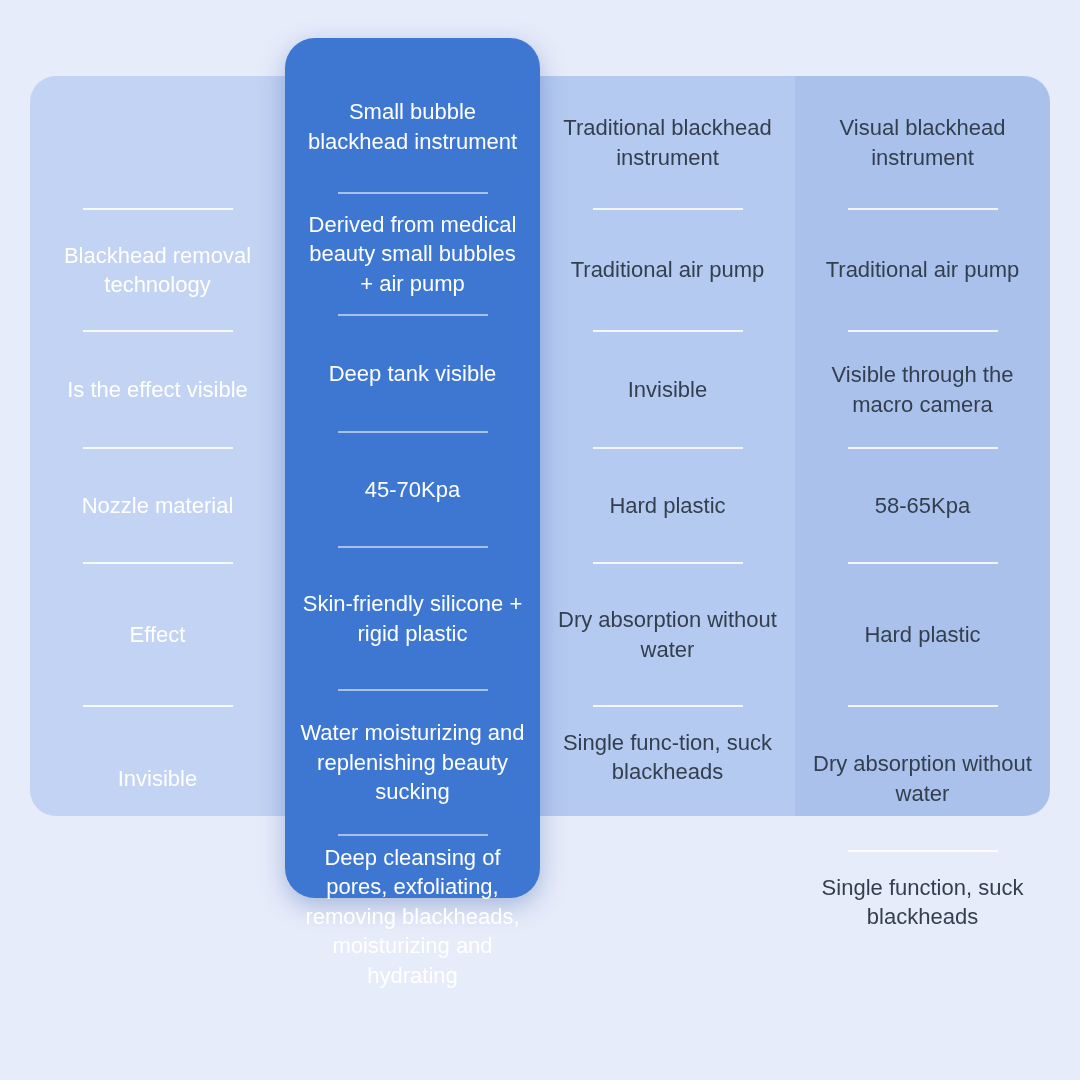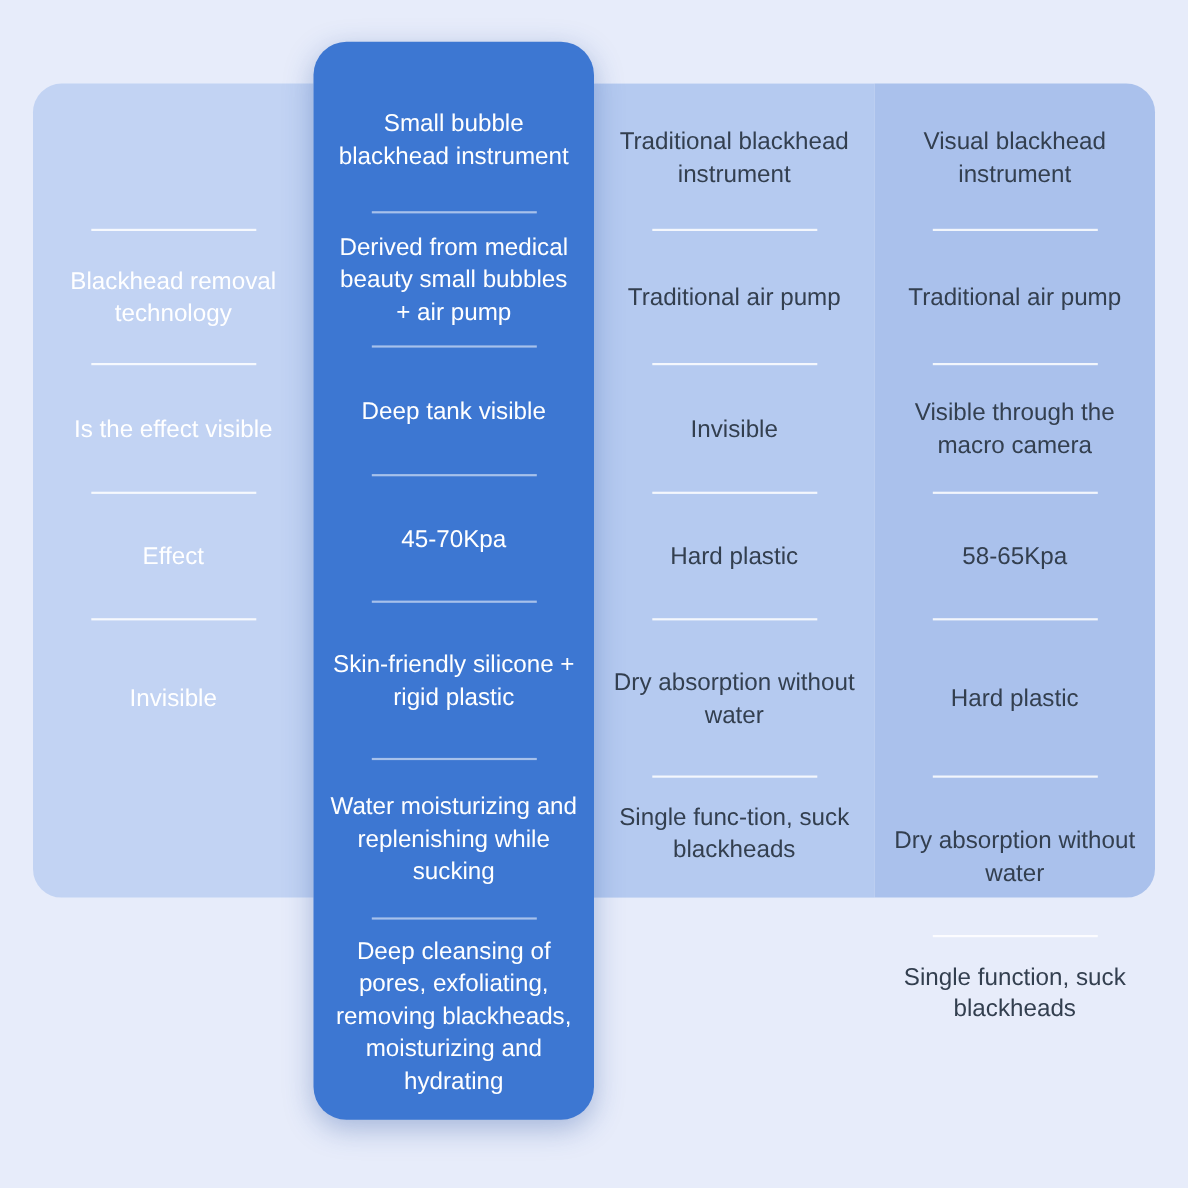--- a/index.html
+++ b/index.html
@@ -24,21 +24,21 @@
   }
   .col-labels {
     left: 30px;
     background: var(--labels-bg, #c2d3f3);
     border-radius: 26px 0 0 26px;
     color: var(--light-text, #ffffff);
   }
   .col-highlight {
     left: 285px;
     top: 38px;
-    height: 980px;
+    height: 860px;
     padding: 22px 0 6px 0;
     background: var(--highlight-bg, #3d77d2);
     border-radius: 30px;
     color: var(--light-text, #ffffff);
     box-shadow: 0 8px 26px rgba(43, 84, 160, 0.35);
     z-index: 2;
   }
   .col-traditional {
     left: 540px;
     background: var(--traditional-bg, #b5caf0);
@@ -81,31 +81,32 @@
 </style>
 </head>
 <body>
 
 <div class="stage">
 
   <div class="col col-labels">
     <div class="cell"></div>
     <div class="cell">Blackhead removal technology</div>
     <div class="cell">Is the effect visible</div>
+    <div class="cell">Nozzle material</div>
     <div class="cell">Effect</div>
     <div class="cell no-divider">Invisible</div>
   </div>
 
   <div class="col col-highlight">
     <div class="cell">Small bubble blackhead instrument</div>
     <div class="cell">Derived from medical beauty small bubbles + air pump</div>
     <div class="cell">Deep tank visible</div>
     <div class="cell">45-70Kpa</div>
     <div class="cell">Skin-friendly silicone + rigid plastic</div>
-    <div class="cell">Water moisturizing and replenishing while sucking</div>
+    <div class="cell">Water moisturizing and replenishing beauty sucking</div>
     <div class="cell no-divider">Deep cleansing of pores, exfoliating, removing blackheads, moisturizing and hydrating</div>
   </div>
 
   <div class="col col-traditional">
     <div class="cell">Traditional blackhead instrument</div>
     <div class="cell">Traditional air pump</div>
     <div class="cell">Invisible</div>
     <div class="cell">Hard plastic</div>
     <div class="cell">Dry absorption without water</div>
     <div class="cell no-divider align-top">Single func-tion, suck blackheads</div>

